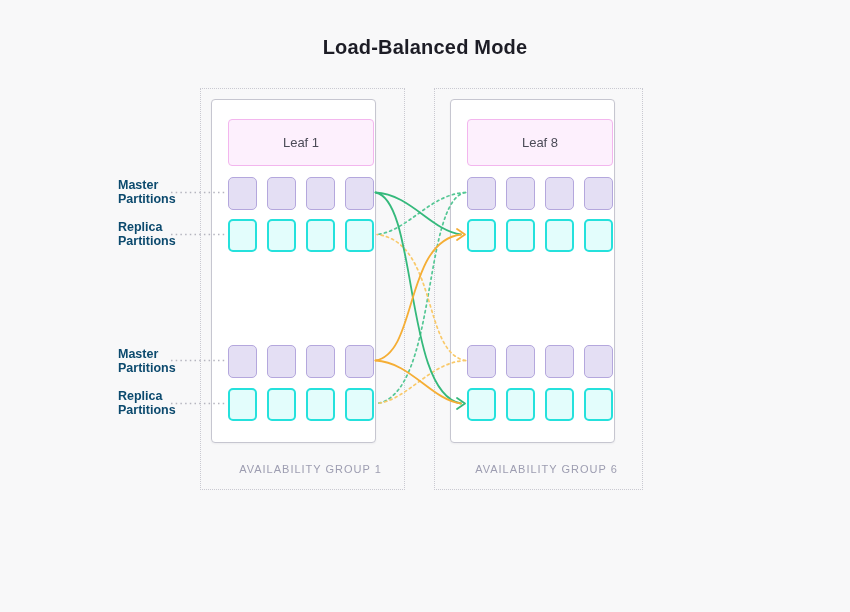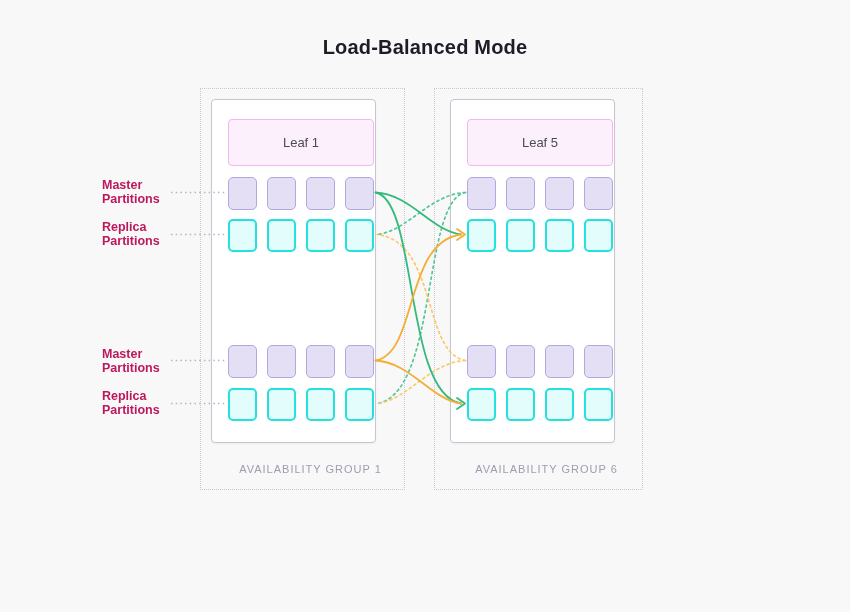--- a/index.html
+++ b/index.html
@@ -46,22 +46,22 @@
   }
   .pbox.master{background:#e4dff4;border:1.5px solid #b4a7dd;}
   .pbox.replica{background:#e3fdfc;border:2px solid #25e1dc;}
   .top-leaf{top:19px;}
   .top-master{top:77px;}
   .top-replica{top:119px;}
   .bot-leaf{top:189px;}
   .bot-master{top:245px;}
   .bot-replica{top:288px;}
   .side-label{
-    position:absolute;left:102px;width:74px;
-    font-size:12.5px;line-height:13.5px;font-weight:700;color:#be185d;
+    position:absolute;left:118px;width:74px;
+    font-size:12.5px;line-height:13.5px;font-weight:700;color:#0c4a6e;
   }
   .lines-layer{
     position:absolute;left:0;top:0;width:850px;height:612px;
     pointer-events:none;z-index:5;
   }
 </style>
 </head>
 <body>
 
 <div class="canvas">
@@ -101,21 +101,21 @@
     <div class="prow bot-replica">
       <div class="pbox replica"></div>
       <div class="pbox replica"></div>
       <div class="pbox replica"></div>
       <div class="pbox replica"></div>
     </div>
   </div>
 
   <div class="card card2">
     <div class="leaf-header top-leaf">
-      <span class="leaf-name">Leaf 5</span>
+      <span class="leaf-name">Leaf 8</span>
     </div>
     <div class="prow top-master">
       <div class="pbox master"></div>
       <div class="pbox master"></div>
       <div class="pbox master"></div>
       <div class="pbox master"></div>
     </div>
     <div class="prow top-replica">
       <div class="pbox replica"></div>
       <div class="pbox replica"></div>

